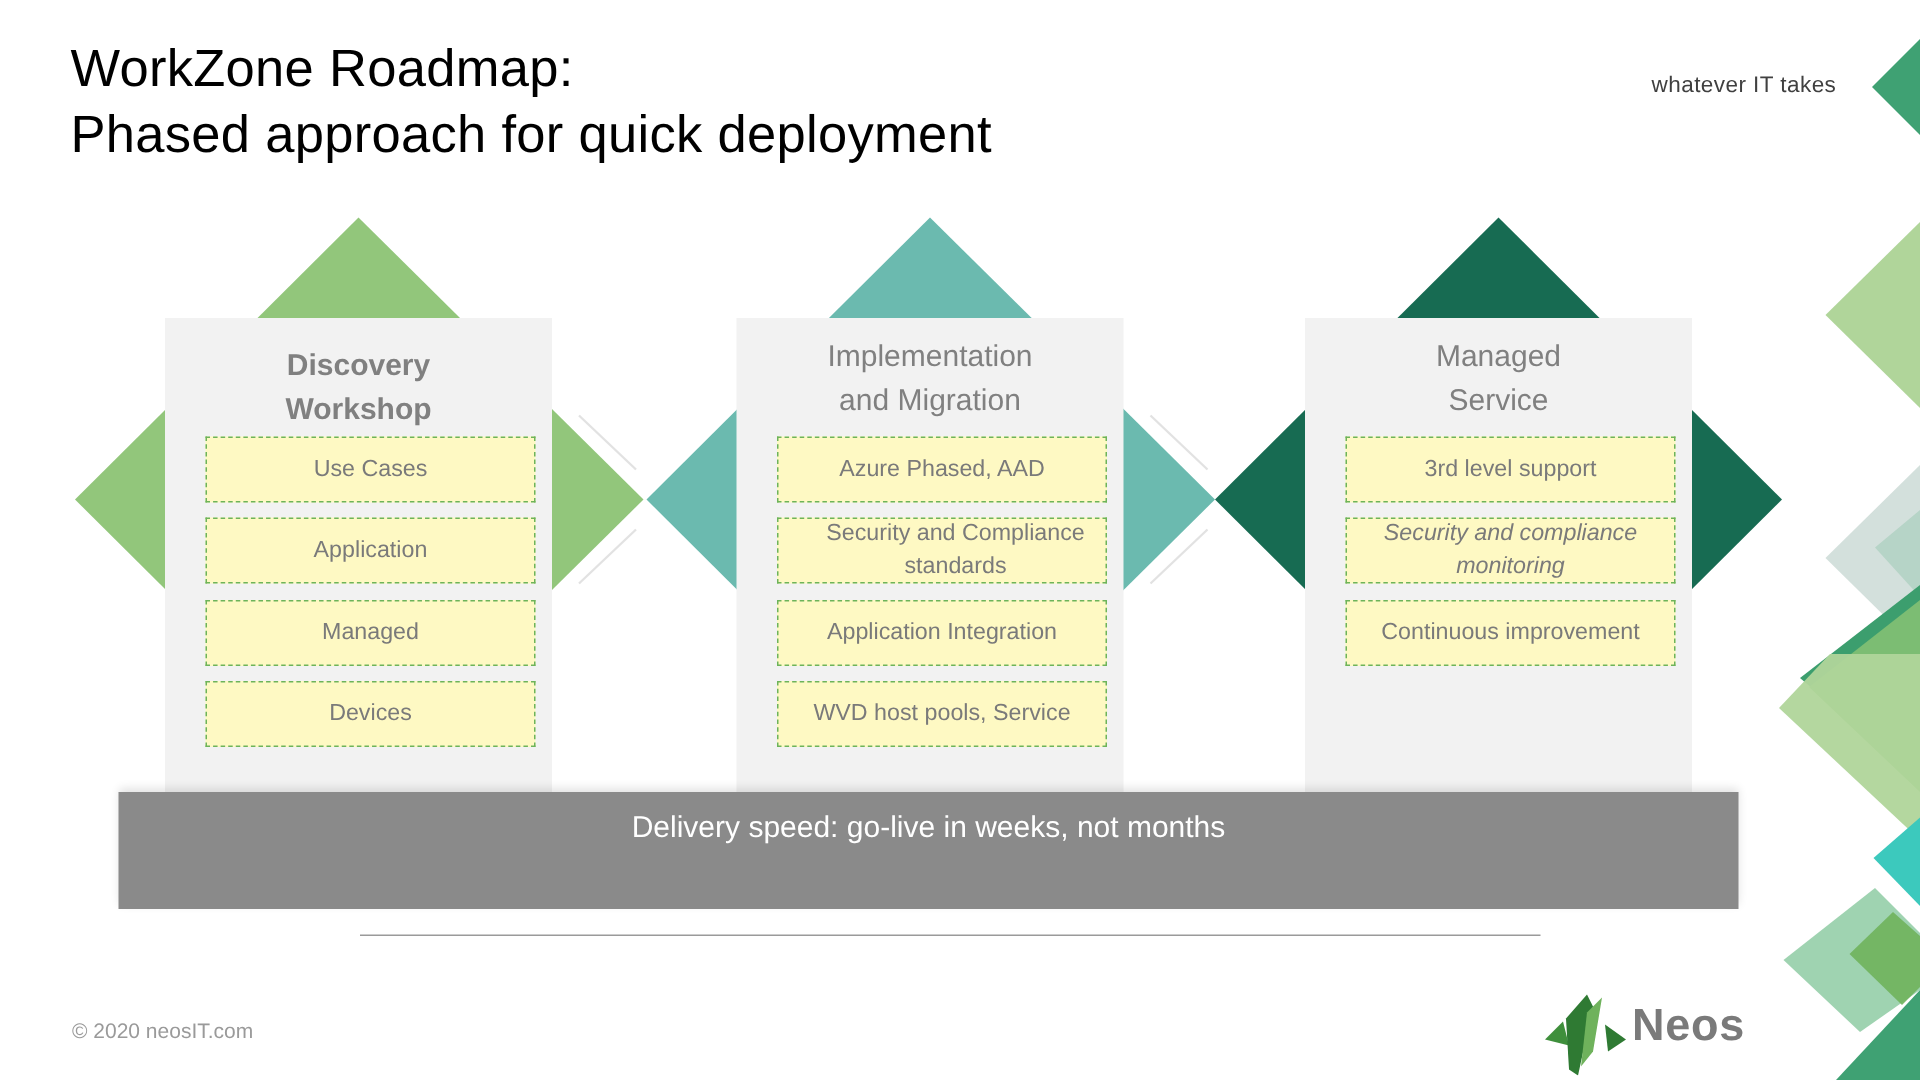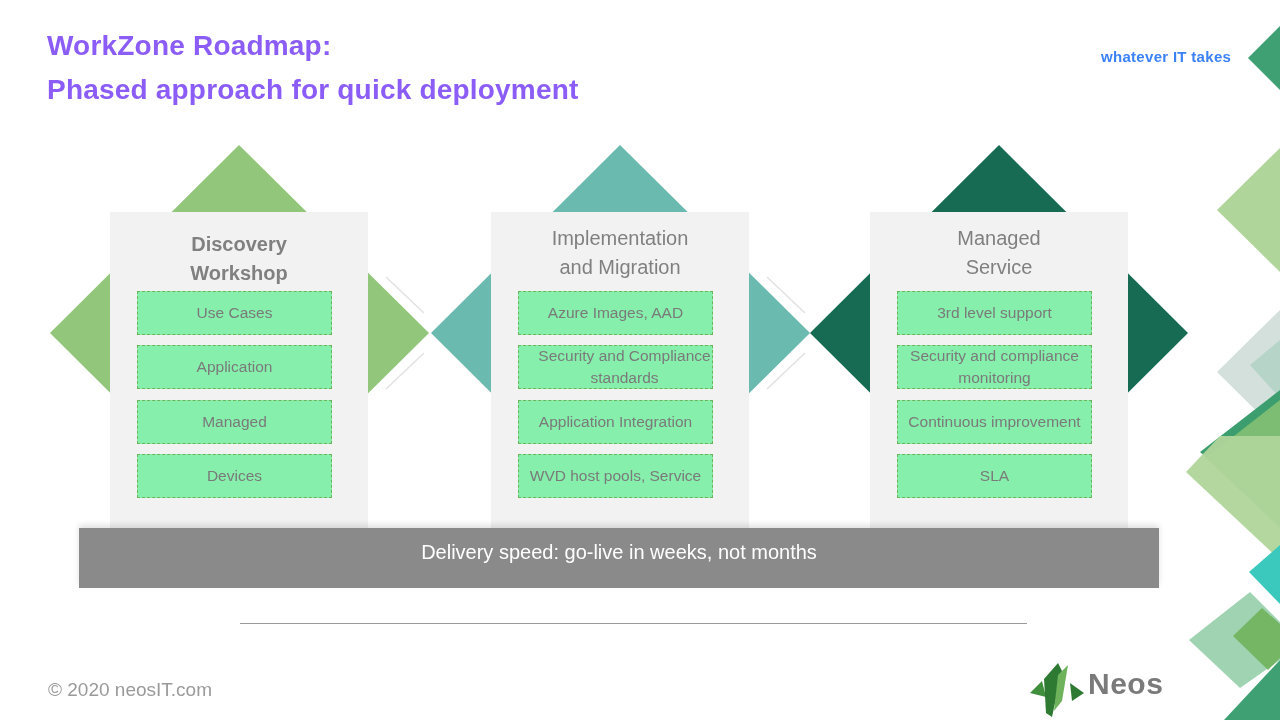--- a/index.html
+++ b/index.html
@@ -3,56 +3,55 @@
 <meta charset="utf-8">
 <style>
   html, body { margin: 0; padding: 0; }
   body {
     width: 1280px; height: 720px; position: relative; overflow: hidden;
     background: #ffffff;
     font-family: "Liberation Sans", "DejaVu Sans", sans-serif;
   }
   .abs { position: absolute; }
   .title {
-    left: 47px; top: 24px; color: #8b5cf6;
-    font-size: 28px; line-height: 44px; font-weight: bold;
+    left: 47px; top: 24px; color: #000000;
+    font-size: 35px; line-height: 44px; font-weight: normal;
     letter-spacing: 0.2px;
   }
   .tagline {
-    left: 1101px; top: 48px; color: #3b82f6; font-size: 15px;
+    left: 1101px; top: 48px; color: #404040; font-size: 15px;
     letter-spacing: 0.3px;
-    font-weight: bold;
   }
   svg.bg { position: absolute; left: 0; top: 0; }
   .card {
     position: absolute; top: 212px; width: 258px; height: 316px;
     background: #f2f2f2;
   }
   .card-title {
     position: absolute; left: 0; right: 0; text-align: center;
     color: #808080; font-size: 20px; line-height: 29px;
   }
   .item {
-    position: absolute; left: 27px; width: 195px; height: 44px;
-    border: 1px dashed #6db35a; background: #86efac;
+    position: absolute; left: 27px; width: 220px; height: 44px;
+    border: 1px dashed #6db35a; background: #fef9c3;
     display: flex; align-items: center; justify-content: center;
     text-align: center; color: #7a7a7a; font-size: 15.5px; line-height: 22px;
     box-sizing: border-box;
   }
   .band {
-    left: 79px; top: 528px; width: 1080px; height: 60px;
+    left: 79px; top: 528px; width: 1080px; height: 78px;
     background: #8a8a8a; color: #ffffff; text-align: center;
     font-size: 20px; line-height: 29px; padding-top: 10px; box-sizing: border-box;
     box-shadow: 0 -3px 6px rgba(0,0,0,0.12);
   }
   .rule {
     left: 240px; top: 623px; width: 787px; height: 1px; background: #9a9a9a;
   }
   .footer {
-    left: 48px; top: 679px; color: #9a9a9a; font-size: 19px;
+    left: 48px; top: 679px; color: #9a9a9a; font-size: 14px;
   }
   .logo { left: 1028px; top: 661px; text-decoration: underline; }
   .logo-text {
     position: absolute; left: 60px; top: 6px; font-size: 30px; font-weight: bold;
     color: #7a7a7a; letter-spacing: 0.5px;
   }
 </style>
 </head>
 <body>
 
@@ -96,35 +95,34 @@
   <div class="item" style="top:133px;">Application</div>
   <div class="item" style="top:188px;">Managed</div>
   <div class="item" style="top:242px;">Devices</div>
 </div>
 
 <div class="card" style="left:491px;">
   <div class="card-title" style="top:12px;">
     <div>Implementation</div>
     <div>and Migration</div>
   </div>
-  <div class="item" style="top:79px;">Azure Images, AAD</div>
+  <div class="item" style="top:79px;">Azure Phased, AAD</div>
   <div class="item" style="top:133px;padding-left:18px;">Security and Compliance standards</div>
   <div class="item" style="top:188px;">Application Integration</div>
   <div class="item" style="top:242px;">WVD host pools, Service</div>
 </div>
 
 <div class="card" style="left:870px;">
   <div class="card-title" style="top:12px;">
     <div>Managed</div>
     <div>Service</div>
   </div>
   <div class="item" style="top:79px;">3rd level support</div>
-  <div class="item" style="top:133px;">Security and compliance monitoring</div>
+  <div class="item" style="top:133px;font-style:italic;">Security and compliance monitoring</div>
   <div class="item" style="top:188px;">Continuous improvement</div>
-  <div class="item" style="top:242px;">SLA</div>
 </div>
 
 <div class="abs band">
   <div>Delivery speed: go-live in weeks, not months</div>
 </div>
 
 <div class="abs rule"></div>
 
 <div class="abs footer">© 2020 neosIT.com</div>
 

